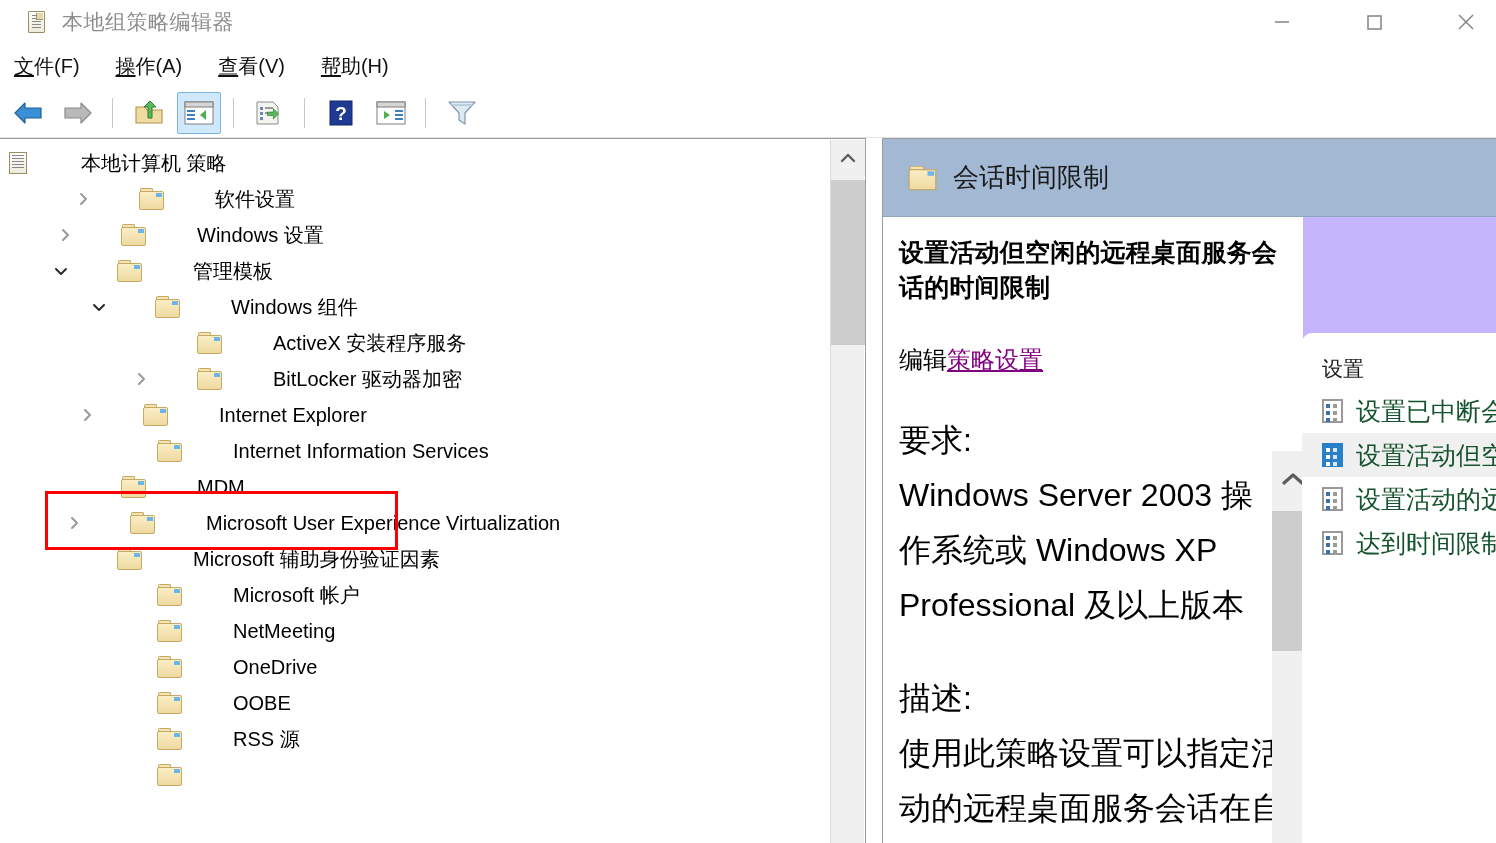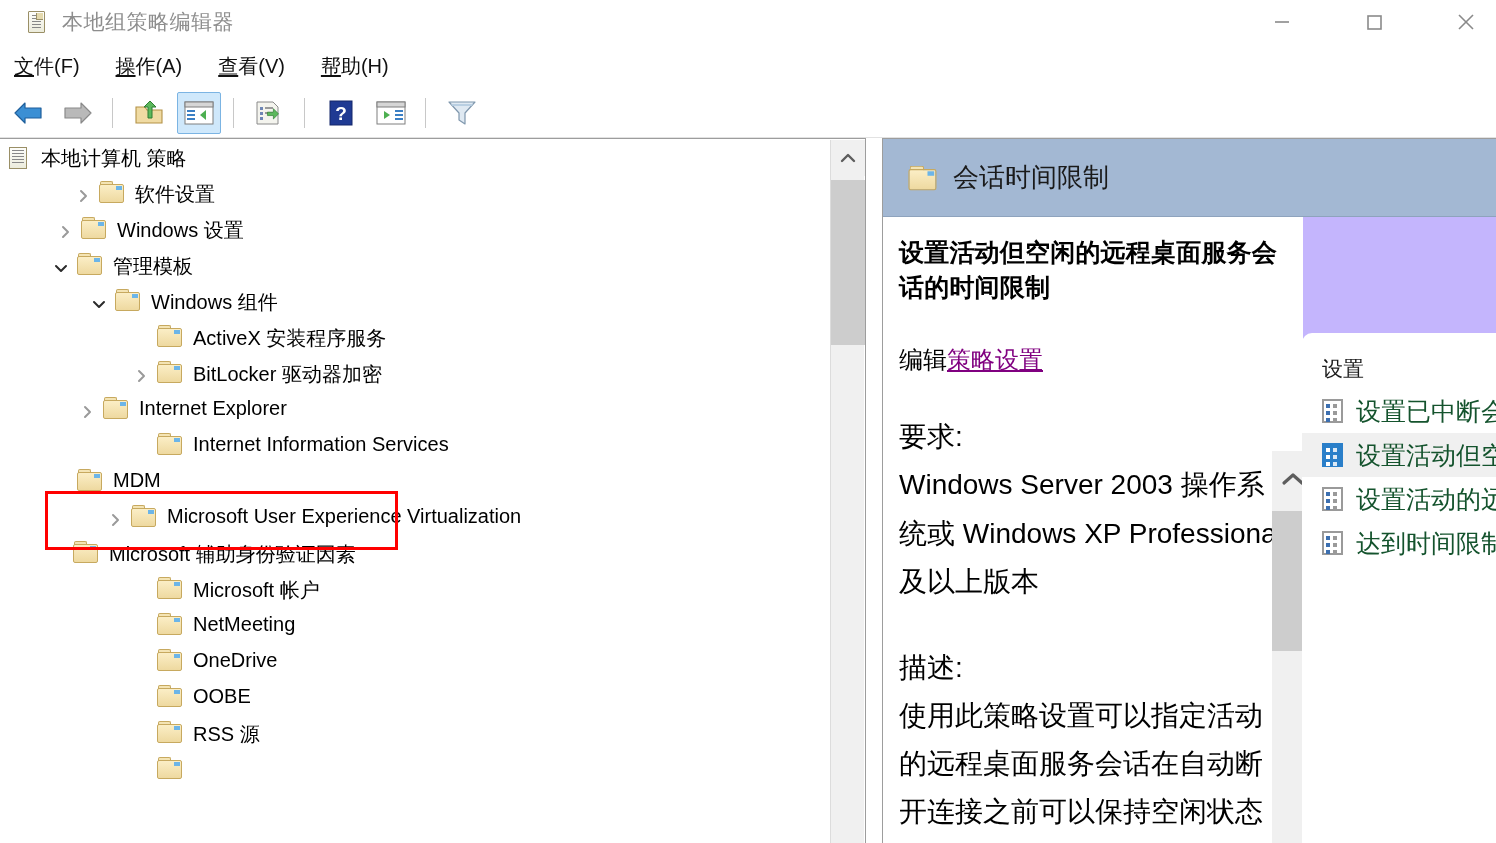--- a/index.html
+++ b/index.html
@@ -69,21 +69,21 @@
   .content {
     position: absolute; left: 0; top: 138px; width: 1496px; height: 705px; background: #fff;
   }
   .tree-pane {
     position: absolute; left: 0; top: 0; width: 866px; height: 705px;
     background: #ffffff; border: 1px solid #9d9d9d; border-left: none; border-bottom: none;
     overflow: hidden;
   }
   .tree-inner { position: absolute; left: 0; top: 0; right: 36px; top: 6px; }
   .tree-row {
-    display: flex; height: 36px; white-space: nowrap;
+    display: flex; align-items: center; height: 36px; white-space: nowrap; gap: 40px;
   }
   .tw-chev {
     width: 30px; height: 30px; display: flex; align-items: center; justify-content: center;
     flex: 0 0 auto;
   }
   .tw-spacer { width: 30px; flex: 0 0 auto; }
   .folder {
     width: 28px; height: 22px; position: relative; flex: 0 0 auto; margin-right: 9px;
   }
   .folder .fbody {
@@ -150,21 +150,21 @@
 
   .ext-body {
     position:absolute; left:0; top:78px; width:420px; bottom:0; background:#ffffff;
     padding: 18px 20px 0 16px; overflow: hidden;
   }
   .ext-h1 {
     font-size: 25px; font-weight: bold; color:#000; line-height: 1.38; letter-spacing:.2px;
   }
   .ext-edit { margin-top: 40px; font-size: 24px; color:#000; line-height:1.3; }
   .ext-edit a { color: #800080; text-decoration: underline; }
-  .ext-sec { margin-top: 38px; font-size: 28px; color:#000; line-height: 1.72; }
+  .ext-sec { margin-top: 38px; font-size: 32px; color:#000; line-height: 1.72; }
   .ext-sec .lbl { display:block; }
   .mid-scroll {
     position:absolute; left: 1272px; top: 313px; width: 42px; height: 530px;
     background:#f0f0f0;
   }
   .msb-up {
     position:absolute; left:0; top:0; width:42px; height:56px;
     display:flex; align-items:center; justify-content:center;
   }
   .msb-thumb {
@@ -419,44 +419,44 @@
 
         <div class="tree-row" style="padding-left:156px">
           <span class="folder">
               <span class="ftab"></span>
               <span class="fbody"></span>
               <span class="fdot"></span>
             </span>
           <span class="tree-label">Internet Information Services</span>
         </div>
 
-        <div class="tree-row" style="padding-left:76px">
+        <div class="tree-row" style="padding-left:120px">
           <span class="folder">
               <span class="ftab"></span>
               <span class="fbody"></span>
               <span class="fdot"></span>
             </span>
           <span class="tree-label">MDM</span>
         </div>
 
-        <div class="tree-row" style="padding-left:100px">
+        <div class="tree-row" style="padding-left:59px">
           <span class="tw-chev">
               <svg width="16" height="16" viewBox="0 0 16 16">
                 <path d="M6 3 L11 8 L6 13" fill="none" stroke="#9a9a9a" stroke-width="2" stroke-linecap="round" stroke-linejoin="round"></path>
               </svg>
             </span>
           <span class="folder">
               <span class="ftab"></span>
               <span class="fbody"></span>
               <span class="fdot"></span>
             </span>
           <span class="tree-label">Microsoft User Experience Virtualization</span>
         </div>
 
-        <div class="tree-row" style="padding-left:72px">
+        <div class="tree-row" style="padding-left:116px">
           <span class="folder">
               <span class="ftab"></span>
               <span class="fbody"></span>
               <span class="fdot"></span>
             </span>
           <span class="tree-label">Microsoft 辅助身份验证因素</span>
         </div>
 
         <div class="tree-row" style="padding-left:156px">
           <span class="folder">

